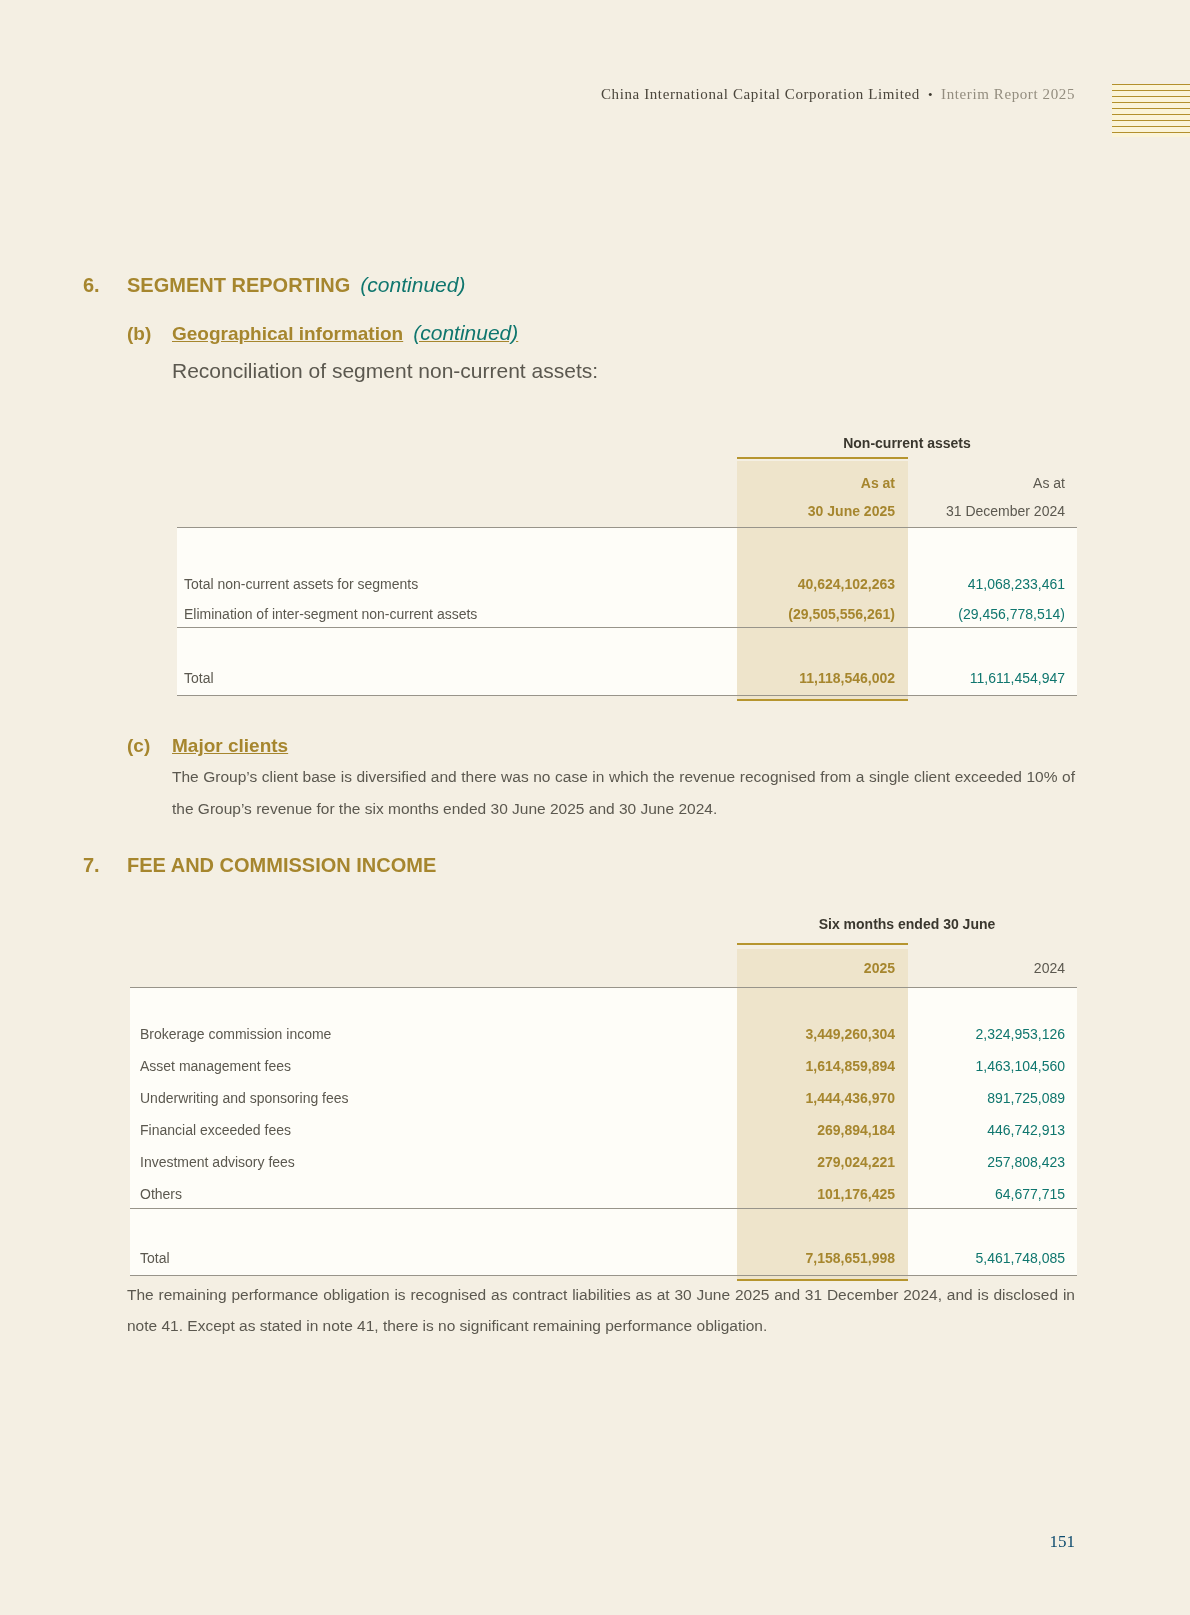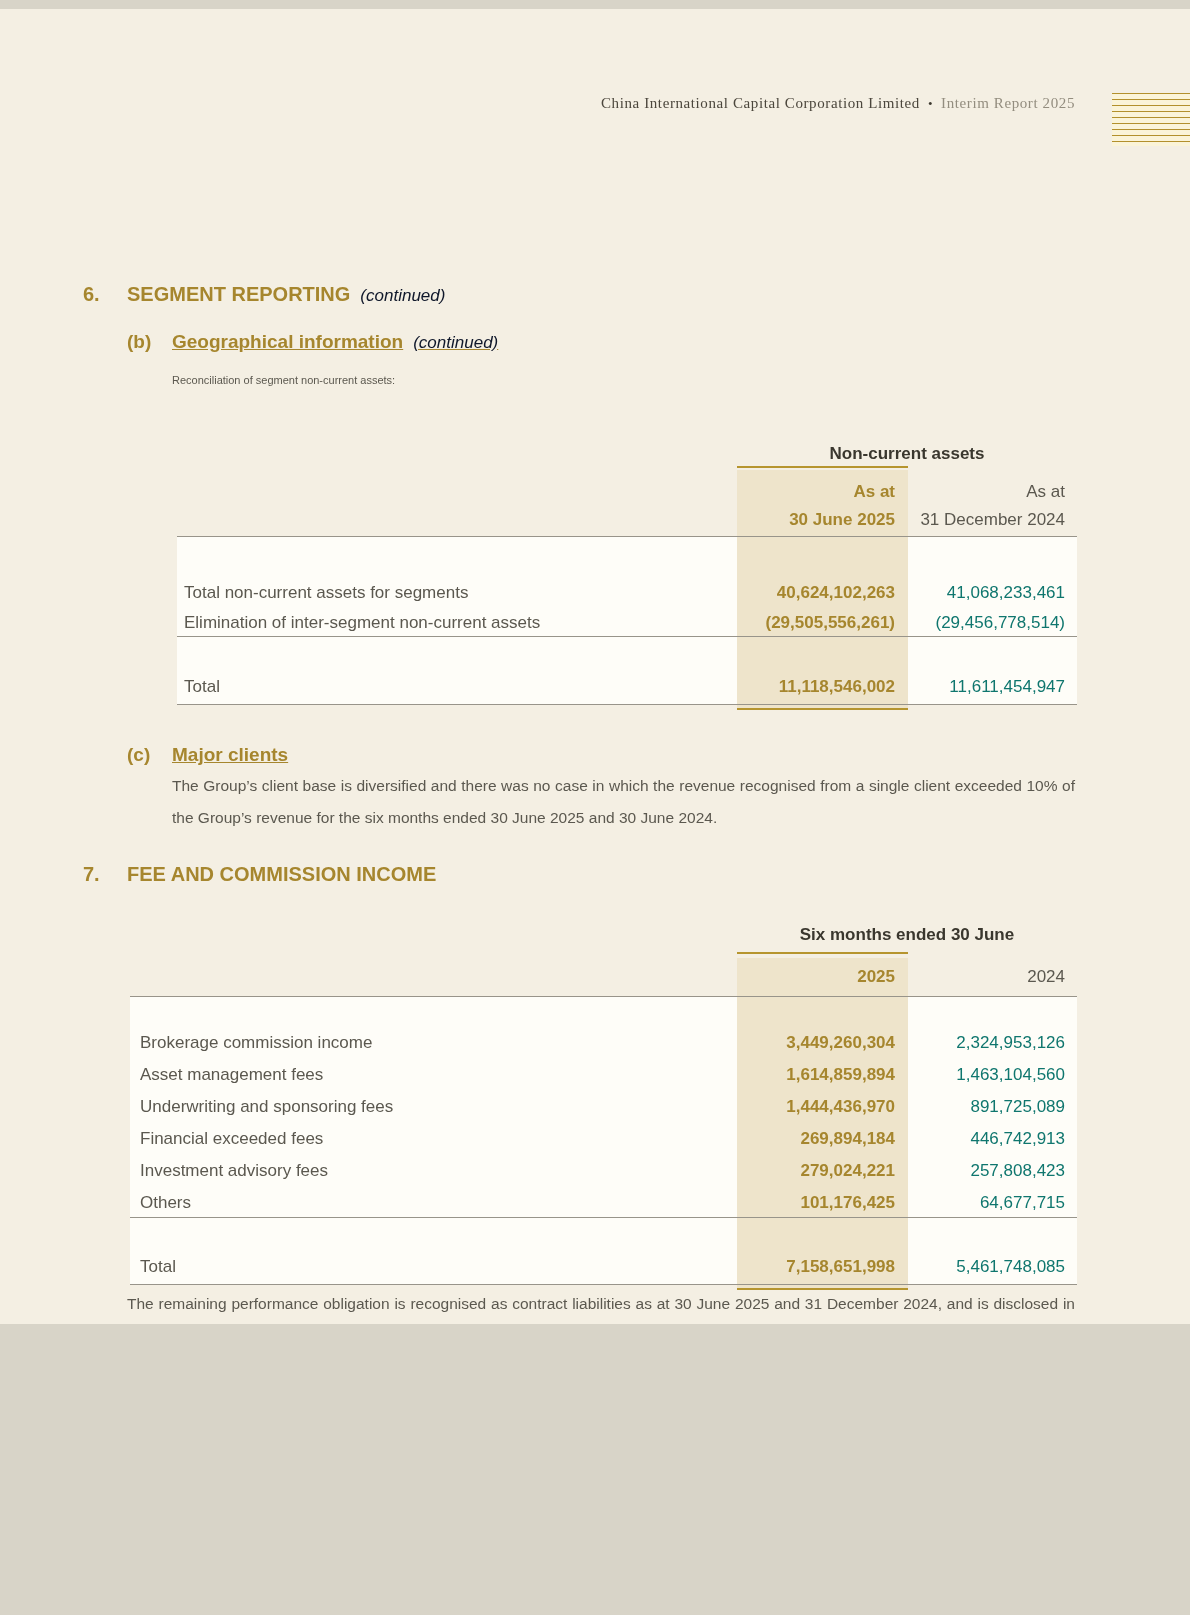--- a/index.html
+++ b/index.html
@@ -1,18 +1,18 @@
 <!DOCTYPE html>
 <html><head>
 <meta charset="utf-8">
 <style>
   html,body { margin:0; padding:0; }
   body { background:#d8d4c8; }
   .page {
-    position:relative; width:1190px; height:1315px; margin:9px auto;
+    position:relative; width:1190px; height:1615px; margin:0 auto;
     background:#f4efe3; overflow:hidden;
     font-family:"Liberation Sans", sans-serif;
     -webkit-font-smoothing:antialiased;
   }
 
   
   .masthead {
     position:absolute; top:86px; right:115px;
     font-family:"Liberation Serif", serif; font-size:15px;
     color:#4b463c; letter-spacing:0.6px; white-space:nowrap;
@@ -22,40 +22,40 @@
   .logo-lines {
     position:absolute; top:84px; right:0; width:78px; height:53px;
     background:repeating-linear-gradient(to bottom, #b3902c 0 1.5px, #fbf4d8 1.5px 6px);
   }
 
   
   .h-main { position:absolute; left:83px; line-height:28px; font-size:20px; font-weight:bold; color:#a6862e; white-space:nowrap; }
   .h-main .num { display:inline-block; width:44px; }
   .h-sub { position:absolute; left:127px; line-height:37px; font-size:19px; font-weight:bold; color:#a6862e; white-space:nowrap;text-decoration:underline; }
   .h-sub .num { display:inline-block; width:45px; }
-  .cont { font-style:italic; font-weight:normal; font-size:17px; color:#0f172a; margin-left:10px; }
+  .cont { font-style:italic; font-weight:normal; font-size:21px; color:#0f766e; margin-left:10px; }
   .h6-heading { top:271px; }
   .hb-heading { top:314px; }
   .hc-heading { top:727px; }
   .h7-heading { top:851px; }
 
-  .intro-line { position:absolute; left:172px; top:358px; font-size:11px; line-height:26px; color:#5b584f; }
+  .intro-line { position:absolute; left:172px; top:358px; font-size:21px; line-height:26px; color:#5b584f; }
   .para {
     position:absolute; font-size:15.5px; color:#5b584f;
     text-align:justify;
   }
   .para-clients { left:172px; top:761px; width:903px; line-height:31.5px; }
   .para-note { left:127px; top:1279px; width:948px; line-height:31px; }
   .page-number {
     position:absolute; right:115px; top:1532px;
     font-family:"Liberation Serif", serif; font-size:17px; color:#0c4a6e;
   }
 
   
-  .fin-table { position:absolute; font-size:17px; color:#5b584f; }
+  .fin-table { position:absolute; font-size:14px; color:#5b584f; }
   .t1 { left:177px; top:425px; width:900px; height:280px; }
   .t2 { left:130px; top:898px; width:947px; height:388px; }
 
   .white-body { position:absolute; left:0; right:0; background:#fefdf8; z-index:1; }
   .t1 .white-body { top:102px; height:168px; }
   .t2 .white-body { top:89px;  height:288px; }
 
   .hl-col { position:absolute; width:171px; background:#eee4cb; border-bottom:2px solid #b6952f; z-index:2; }
   .t1 .hl-col { left:560px; top:36px; height:238px; }
   .t2 .hl-col { left:607px; top:51px; height:330px; }

